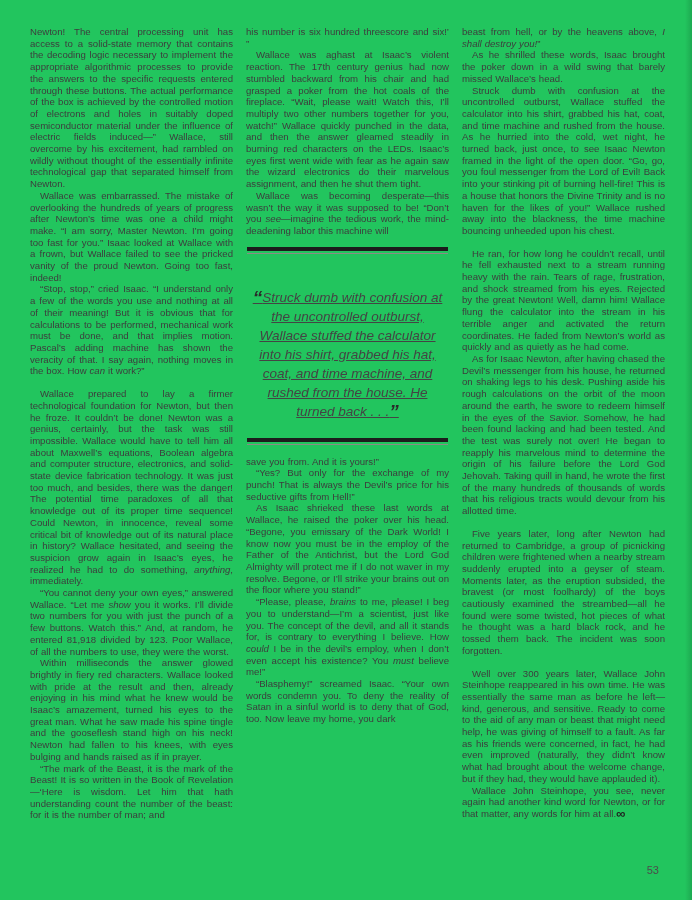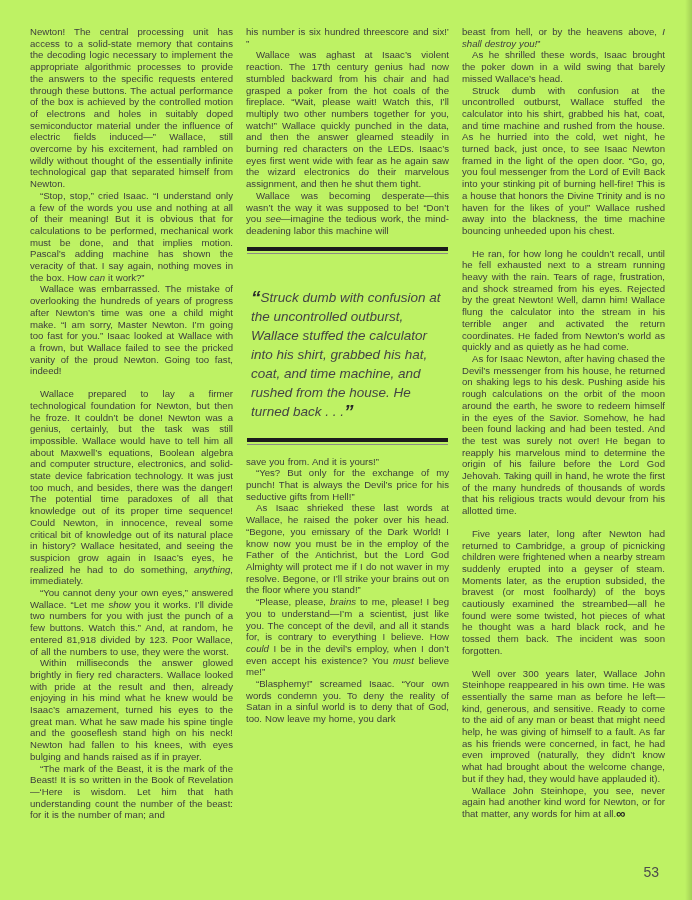--- a/index.html
+++ b/index.html
@@ -3,21 +3,21 @@
 <meta charset="utf-8">
 <style>
   html,body{margin:0;padding:0;}
   body{
     width:692px;height:900px;
     background:#dddcd8;
     font-family:"Liberation Sans", sans-serif;
   }
   .page{
     position:relative;width:692px;height:900px;
-    background:#bef264;overflow:hidden;
+    background:#22c55e;overflow:hidden;
   }
   .page::after{
     content:"";position:absolute;top:0;right:0;width:7px;height:100%;
     background:linear-gradient(to right, rgba(0,0,0,0), rgba(0,0,0,0.14));
     pointer-events:none;
   }
   .cols{
     display:flex;gap:13px;
     padding:26px 26px 0 30px;
   }
@@ -34,56 +34,57 @@
   .ind{text-indent:10px;}
   .brk{margin-top:11px;}
   .pullquote{margin:10px 1px 11px 1px;}
   .pq-rule{
     height:2px;
     border-top:4px solid #1c1c1c;
     border-bottom:1px solid #8d8b85;
   }
   .pq-body{
     padding:34px 4px 17px 4px;
-    text-align:left;
+    text-align:center;
     font-style:italic;
     font-size:13.5px;
     line-height:19px;
     color:#444444;
+    text-decoration:underline;
   }
   .qmark{
     font-weight:bold;
     font-size:19px;
     line-height:0;
     vertical-align:-2px;
     color:#2a2a2a;
   }
   .endmark{
     font-weight:bold;
     font-size:13px;
     letter-spacing:-1px;
     color:#1f1f1f;
     vertical-align:-1px;
   }
   .pagenum{
     position:absolute;
     right:33px;top:864px;
-    font-size:14px;color:#4c4c4c;
+    font-size:11px;color:#4c4c4c;
   }
 </style>
 </head>
 <body>
 
 <div class="page">
   <div class="cols">
 
     <div class="col">
       <p class="j">Newton! The central processing unit has access to a solid-state memory that contains the decoding logic necessary to implement the appropriate algorithmic processes to provide the answers to the specific requests entered through these buttons. The actual performance of the box is achieved by the controlled motion of electrons and holes in suitably doped semiconductor material under the influence of electric fields induced—” Wallace, still overcome by his excitement, had rambled on wildly without thought of the essentially infinite technological gap that separated himself from Newton.</p>
+      <p class="ind">Wallace was embarrassed. The mistake of overlooking the hundreds of years of progress after Newton’s time was one a child might make. “I am sorry, Master Newton. I’m going too fast for you.” Isaac looked at Wallace with a frown, but Wallace failed to see the pricked vanity of the proud Newton. Going too fast, indeed!</p>
       <p class="ind">“Stop, stop,” cried Isaac. “I understand only a few of the words you use and nothing at all of their meaning! But it is obvious that for calculations to be performed, mechanical work must be done, and that implies motion. Pascal’s adding machine has shown the veracity of that. I say again, nothing moves in the box. How <em>can</em> it work?”</p>
-      <p class="ind">Wallace was embarrassed. The mistake of overlooking the hundreds of years of progress after Newton’s time was one a child might make. “I am sorry, Master Newton. I’m going too fast for you.” Isaac looked at Wallace with a frown, but Wallace failed to see the pricked vanity of the proud Newton. Going too fast, indeed!</p>
       <p class="ind brk">Wallace prepared to lay a firmer technological foundation for Newton, but then he froze. It couldn’t be done! Newton was a genius, certainly, but the task was still impossible. Wallace would have to tell him all about Maxwell’s equations, Boolean algebra and computer structure, electronics, and solid-state device fabrication technology. It was just too much, and besides, there was the danger! The potential time paradoxes of all that knowledge out of its proper time sequence! Could Newton, in innocence, reveal some critical bit of knowledge out of its natural place in history? Wallace hesitated, and seeing the suspicion grow again in Isaac’s eyes, he realized he had to do something, <em>anything</em>, immediately.</p>
       <p class="ind">“You cannot deny your own eyes,” answered Wallace. “Let me <em>show</em> you it works. I’ll divide two numbers for you with just the punch of a few buttons. Watch this.” And, at random, he entered 81,918 divided by 123. Poor Wallace, of all the numbers to use, they were the worst.</p>
       <p class="ind">Within milliseconds the answer glowed brightly in fiery red characters. Wallace looked with pride at the result and then, already enjoying in his mind what he knew would be Isaac’s amazement, turned his eyes to the great man. What he saw made his spine tingle and the gooseflesh stand high on his neck! Newton had fallen to his knees, with eyes bulging and hands raised as if in prayer.</p>
       <p class="ind">“The mark of the Beast, it is the mark of the Beast! It is so written in the Book of Revelation—‘Here is wisdom. Let him that hath understanding count the number of the beast: for it is the number of man; and</p>
     </div>
 
     <div class="col">
       <p class="j">his number is six hundred threescore and six!’ ”</p>
       <p class="ind">Wallace was aghast at Isaac’s violent reaction. The 17th century genius had now stumbled backward from his chair and had grasped a poker from the hot coals of the fireplace. “Wait, please wait! Watch this, I’ll multiply two other numbers together for you, watch!” Wallace quickly punched in the data, and then the answer gleamed steadily in burning red characters on the LEDs. Isaac’s eyes first went wide with fear as he again saw the wizard electronics do their marvelous assignment, and then he shut them tight.</p>
       <p class="ind">Wallace was becoming desperate—this wasn’t the way it was supposed to be! “Don’t you <em>see</em>—imagine the tedious work, the mind-deadening labor this machine will</p>

